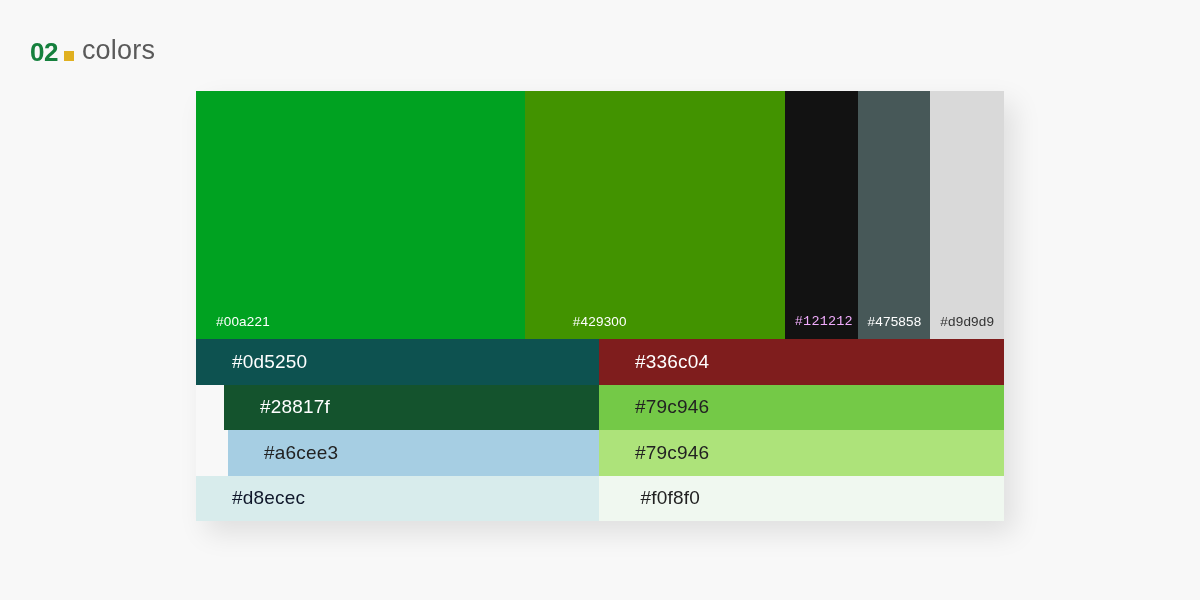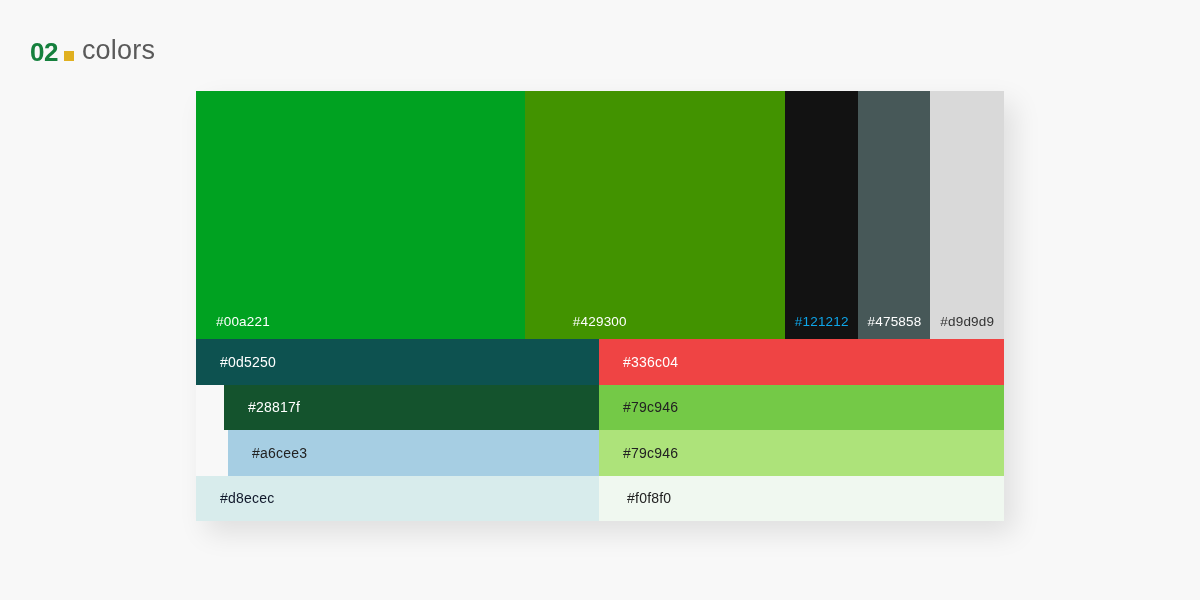--- a/index.html
+++ b/index.html
@@ -94,24 +94,24 @@
   }
   .bottom-col.left { width: 403px; }
   .bottom-col.right { width: 405px; }
   .row-swatch {
     position: relative;
     flex: 1 1 0;
     overflow: hidden;
   }
   .row-label {
     position: absolute;
-    left: 24px;
+    left: 36px;
     top: 50%;
     transform: translateY(-50%);
-    font-size: 14px;
+    font-size: 19px;
     letter-spacing: 0.2px;
     white-space: pre;
   }
 </style>
 </head>
 <body style="background: rgb(248, 248, 248);">
 
 <div class="header">
   <span class="header-number">02</span>
   <span class="header-dot" style="background: rgb(224, 176, 32);"></span>
@@ -121,21 +121,21 @@
 <div class="palette">
 
   <div class="top-row">
     <div class="swatch" style="width: 339px; background: rgb(0, 162, 33);">
       <span class="swatch-label" style="color: rgb(255, 255, 255);">#00a221</span>
     </div>
     <div class="swatch" style="width: 268px; background: rgb(66, 147, 0);">
       <span class="swatch-label" style="color: rgb(255, 255, 255); margin-left: 28px;">#429300</span>
     </div>
     <div class="swatch" style="width: 75px; background: rgb(18, 18, 18);">
-      <span class="swatch-label narrow" style="color: #0ea5e9;">#121212</span>
+      <span class="swatch-label narrow" style="color: #f0abfc; font-family: Liberation Mono, monospace;">#121212</span>
     </div>
     <div class="swatch" style="width: 75px; background: rgb(71, 88, 88);">
       <span class="swatch-label narrow" style="color: rgb(255, 255, 255);">#475858</span>
     </div>
     <div class="swatch" style="width: 76px; background: rgb(217, 217, 217);">
       <span class="swatch-label narrow" style="color: rgb(51, 51, 51);">#d9d9d9</span>
     </div>
   </div>
 
   <div class="bottom-grid">
@@ -147,21 +147,21 @@
         <span class="row-label" style="color: rgb(255, 255, 255);">#28817f</span>
       </div>
       <div class="row-swatch" style="background: rgb(166, 206, 227); margin-left: 32px;">
         <span class="row-label" style="color: rgb(34, 34, 34);">#a6cee3</span>
       </div>
       <div class="row-swatch" style="background: rgb(216, 236, 236);">
         <span class="row-label" style="color: #0f172a;">#d8ecec</span>
       </div>
     </div>
     <div class="bottom-col right">
-      <div class="row-swatch" style="background: #ef4444;">
+      <div class="row-swatch" style="background: #7f1d1d;">
         <span class="row-label" style="color: rgb(255, 255, 255);">#336c04</span>
       </div>
       <div class="row-swatch" style="background: rgb(116, 201, 71);">
         <span class="row-label" style="color: rgb(34, 34, 34);">#79c946</span>
       </div>
       <div class="row-swatch" style="background: rgb(173, 227, 122);">
         <span class="row-label" style="color: rgb(34, 34, 34);">#79c946</span>
       </div>
       <div class="row-swatch" style="background: rgb(240, 248, 240);">
         <span class="row-label" style="color: rgb(34, 34, 34);"> #f0f8f0</span>

